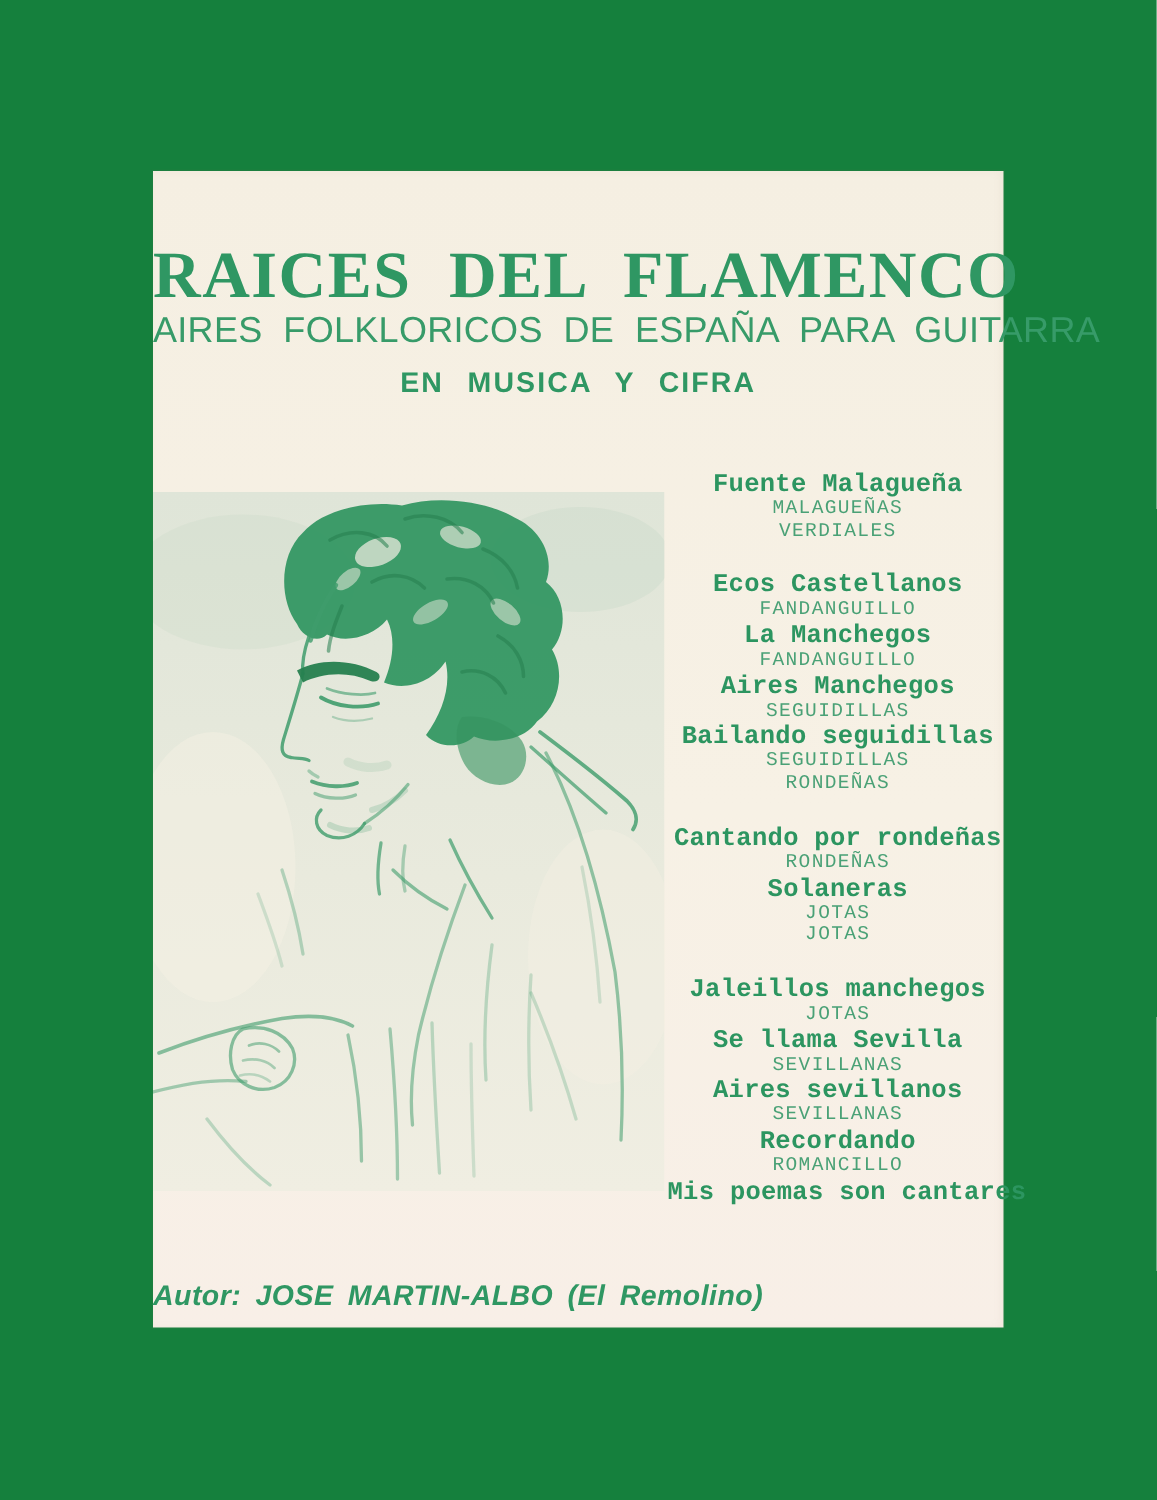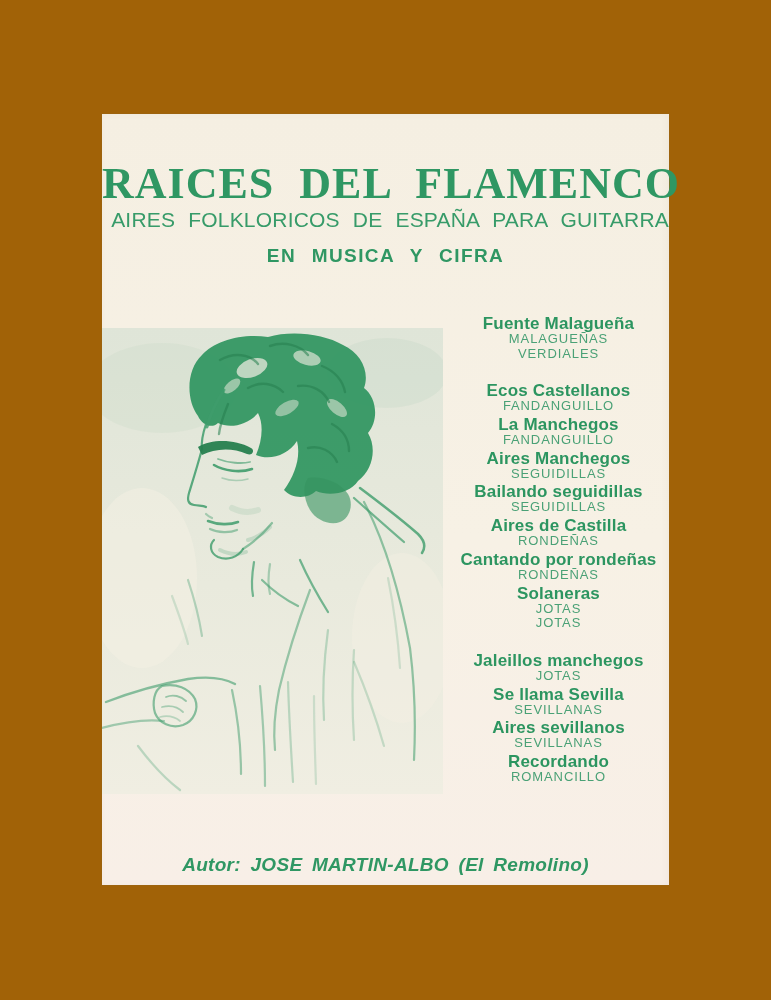--- a/index.html
+++ b/index.html
@@ -2,59 +2,59 @@
 <html><head>
 <meta charset="utf-8">
 <style>
   html,body{margin:0;padding:0;}
   body{
     width:771px;height:1000px;
     background:#ffffff;
     font-family:"Liberation Sans", sans-serif;
     -webkit-font-smoothing:antialiased;
   }
-  .page{position:relative;width:771px;height:1000px;background:#a16207;overflow:hidden;}
+  .page{position:relative;width:771px;height:1000px;background:#15803d;overflow:hidden;}
   .cover{
     position:absolute;left:102px;top:114px;width:567px;height:771px;
     background:linear-gradient(180deg,#f5efe2 0%,#f7f1e5 55%,#f8efe7 100%);
     box-shadow:0 0 0 1px rgba(120,110,90,0.08), inset -2px 0 6px rgba(150,120,100,0.06);
   }
   .title{
     position:absolute;top:46px;left:0;right:0;text-align:center;
     font-family:"Liberation Serif", serif;font-weight:bold;
     font-size:44px;line-height:1.1;color:#2f9763;
     letter-spacing:1px;word-spacing:13px;white-space:nowrap;
   }
   .subtitle{
-    position:absolute;top:93px;left:0;right:0;text-align:right;
-    font-size:21px;line-height:1.2;color:#379b69;
+    position:absolute;top:93px;left:0;right:0;text-align:center;
+    font-size:24px;line-height:1.2;color:#379b69;
     letter-spacing:0.2px;word-spacing:7px;white-space:nowrap;
   }
   .edition{
     position:absolute;top:131px;left:0;right:0;text-align:center;
     font-size:19px;font-weight:bold;line-height:1.2;color:#2f9763;
     letter-spacing:1.4px;word-spacing:9px;white-space:nowrap;
   }
   .portrait{position:absolute;left:0;top:214px;width:341px;height:466px;}
   .portrait svg{display:block;width:341px;height:466px;}
   .song-list{
     position:absolute;left:343px;top:200px;width:227px;
     text-align:center;
   }
-  .song-item{height:33.7px;overflow:visible;}
+  .song-item{height:33.7px;overflow:visible;font-family:Liberation Mono, monospace;}
   .song-title{
     font-size:17px;font-weight:bold;line-height:19px;
     color:#2c9560;letter-spacing:0.2px;white-space:nowrap;
   }
   .song-genre{
     font-size:13px;line-height:12px;color:#4aa176;
     letter-spacing:0.9px;white-space:nowrap;
   }
   .author{
-    position:absolute;top:740px;left:0;right:0;text-align:center;
+    position:absolute;top:740px;left:0;right:0;text-align:left;
     font-size:19px;font-weight:bold;font-style:italic;color:#2f9763;
     letter-spacing:0.3px;word-spacing:4px;white-space:nowrap;
   }
 </style>
 </head>
 <body>
 
 <div class="page">
   <div class="cover">
 
@@ -171,21 +171,20 @@
     <div class="song-title">Aires Manchegos</div>
     <div class="song-genre">SEGUIDILLAS</div>
   </div>
 
   <div class="song-item">
     <div class="song-title">Bailando seguidillas</div>
     <div class="song-genre">SEGUIDILLAS</div>
   </div>
 
   <div class="song-item">
-    <div class="song-title">Aires de Castilla</div>
     <div class="song-genre">RONDEÑAS</div>
   </div>
 
   <div class="song-item">
     <div class="song-title">Cantando por rondeñas</div>
     <div class="song-genre">RONDEÑAS</div>
   </div>
 
   <div class="song-item">
     <div class="song-title">Solaneras</div>
@@ -209,17 +208,21 @@
   <div class="song-item">
     <div class="song-title">Aires sevillanos</div>
     <div class="song-genre">SEVILLANAS</div>
   </div>
 
   <div class="song-item">
     <div class="song-title">Recordando</div>
     <div class="song-genre">ROMANCILLO</div>
   </div>
 
+  <div class="song-item">
+    <div class="song-title">Mis poemas son cantares</div>
+    <div class="song-genre"></div>
+  </div>
 </div>
 
     <div class="author">Autor: JOSE MARTIN-ALBO (El Remolino)</div>
   </div>
 </div>
 
 </body></html>

